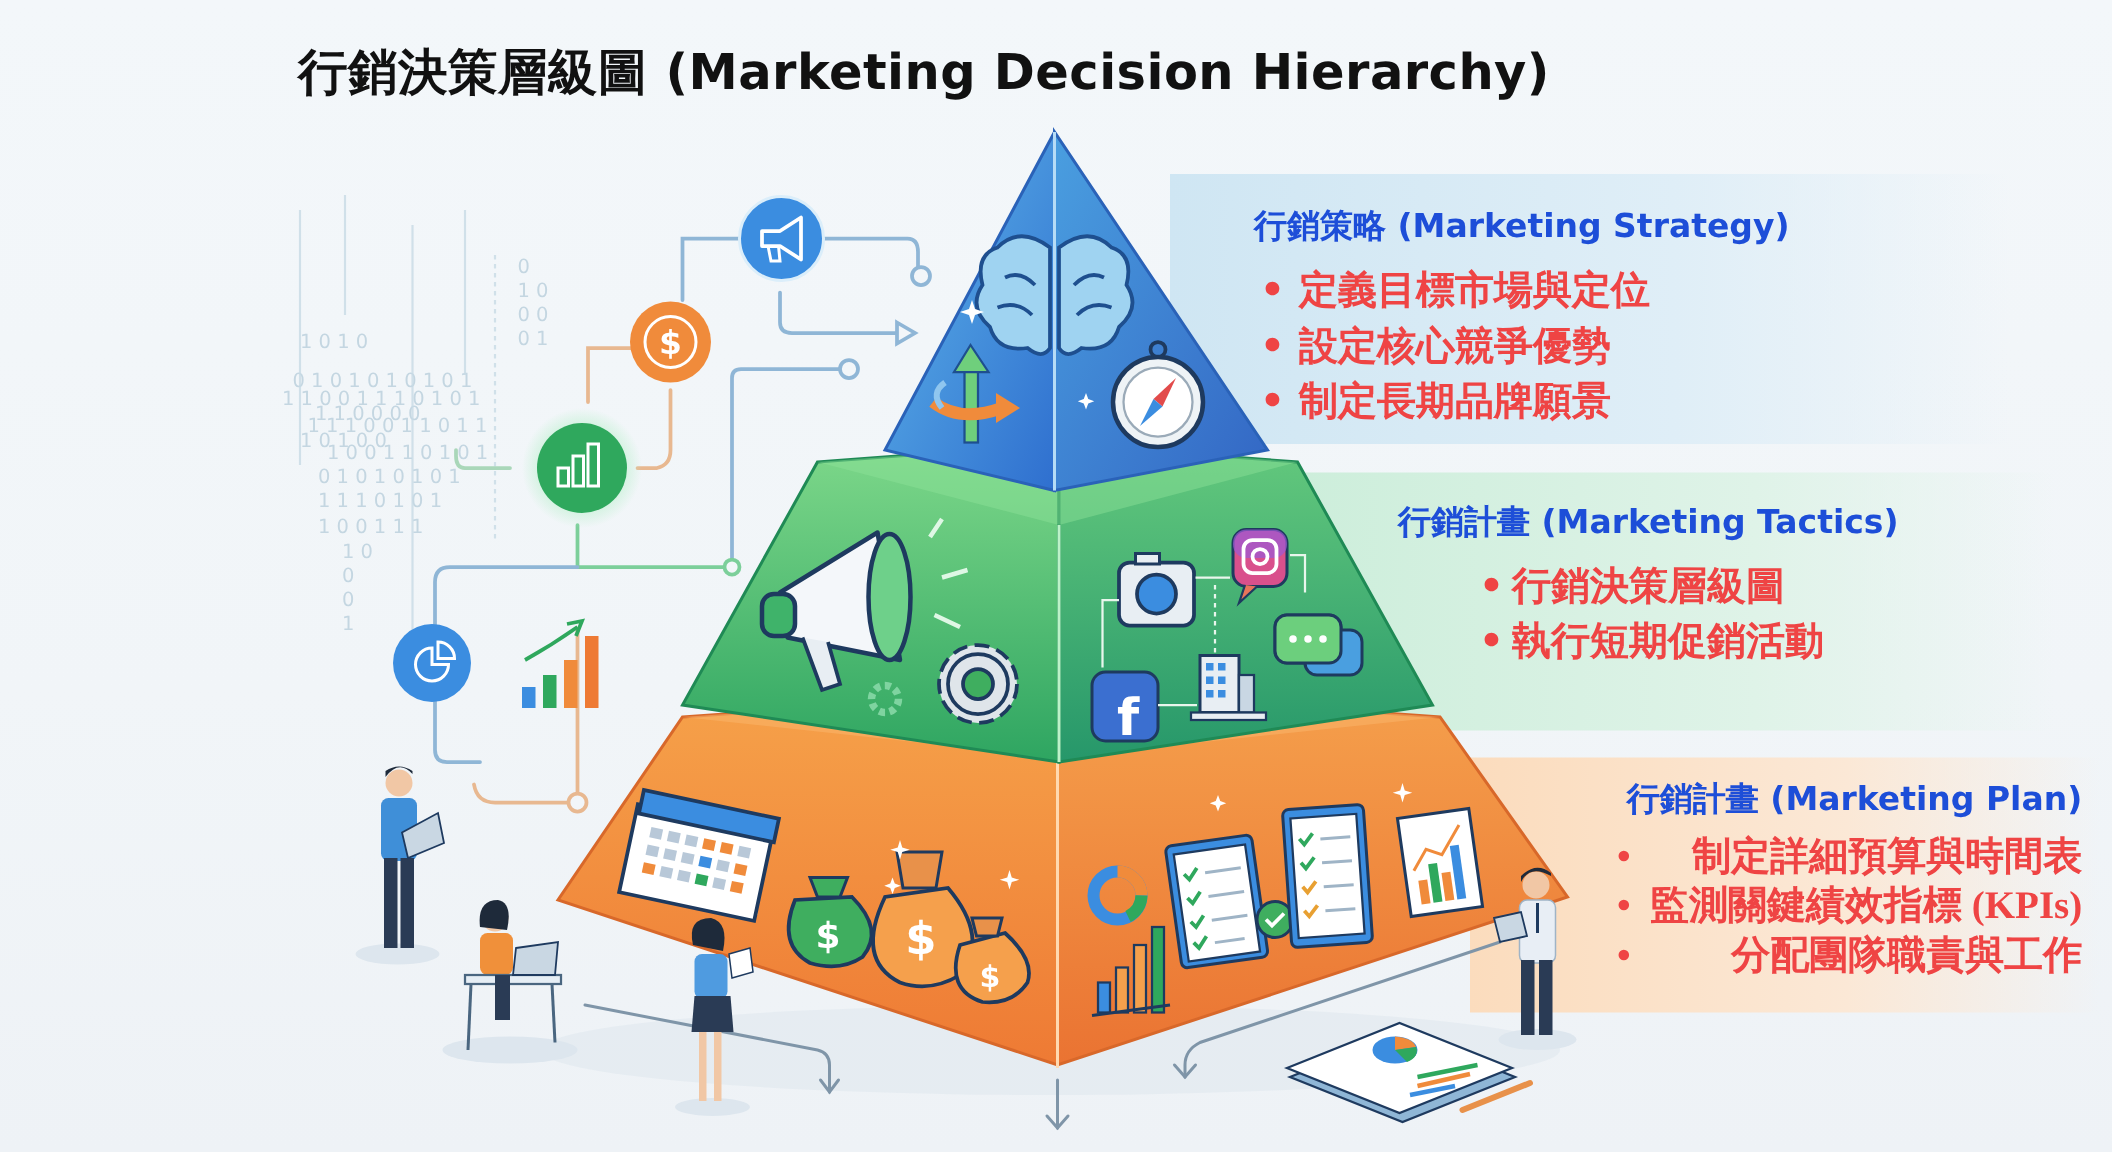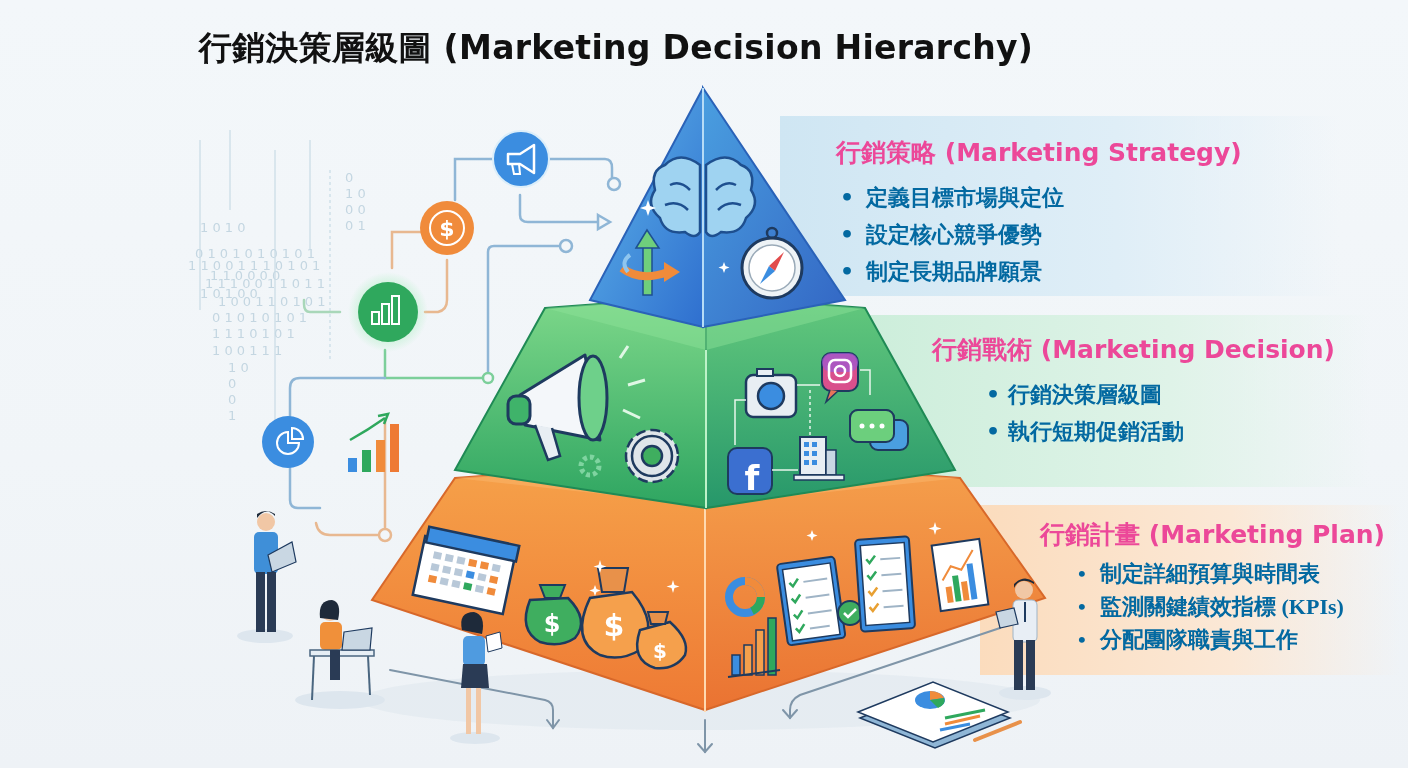--- a/index.html
+++ b/index.html
@@ -9,23 +9,23 @@
     font-family: "DejaVu Sans", "Liberation Sans", sans-serif;
     color:#141414;
   }
   .abs { position:absolute; }
   .title {
     position:absolute; left:0; top:26px; width:1232px; text-align:center;
     font-size:33px; font-weight:bold; letter-spacing:0.3px; color:#111;
   }
   
   .panel { position:absolute; }
-  .panel .ph { font-weight:bold; font-size:25px; color:#ec4899; white-space:nowrap; }
+  .panel .ph { font-weight:bold; font-size:22px; color:#1d4ed8; white-space:nowrap; }
   .panel ul { list-style:none; margin:10px 0 0 0; padding:0; }
-  .panel li { font-weight:bold; font-size:22px; line-height:37px; color:#0369a1; white-space:nowrap; position:relative; padding-left:26px; }
+  .panel li { font-weight:bold; font-size:26px; line-height:37px; color:#ef4444; white-space:nowrap; position:relative; padding-left:26px; }
   .panel li::before { content:"•"; position:absolute; left:4px; top:0; }
   .panel li.cont::before { content:""; }
   .panel-bg { position:absolute; }
   svg text { font-family: "DejaVu Sans", "Liberation Sans", sans-serif; }
 </style>
 </head>
 <body>
 
 <div class="title">行銷決策層級圖 (Marketing Decision Hierarchy)</div>
 
@@ -412,27 +412,27 @@
 <div class="panel" style="left:836px;top:136px;">
   <div class="ph">行銷策略 (Marketing Strategy)</div>
   <ul>
     <li style="padding-left:30px">定義目標市場與定位</li>
     <li style="padding-left:30px">設定核心競爭優勢</li>
     <li style="padding-left:30px">制定長期品牌願景</li>
   </ul>
 </div>
 
 <div class="panel" style="left:932px;top:333px;">
-  <div class="ph">行銷戰術 (Marketing Decision)</div>
+  <div class="ph">行銷計畫 (Marketing Tactics)</div>
   <ul style="margin-left:50px;">
     <li>行銷決策層級圖</li>
     <li>執行短期促銷活動</li>
   </ul>
 </div>
 
-<div class="panel" style="left:1040px;top:518px;">
+<div class="panel" style="left:1040px;top:518px;text-align:right;">
   <div class="ph">行銷計畫 (Marketing Plan)</div>
   <ul style="margin-left:34px;margin-top:6px;font-family:Liberation Serif, serif;">
     <li style="line-height:33px">制定詳細預算與時間表</li>
     <li style="line-height:33px">監測關鍵績效指標 (KPIs)</li>
     <li style="line-height:33px">分配團隊職責與工作</li>
   </ul>
 </div>
 
 </body></html>

